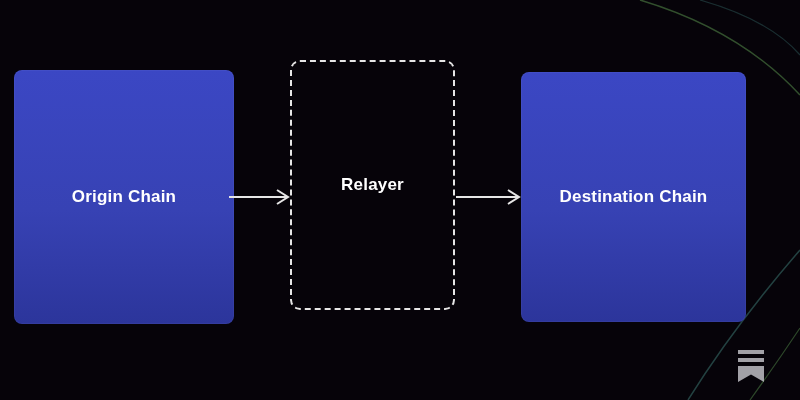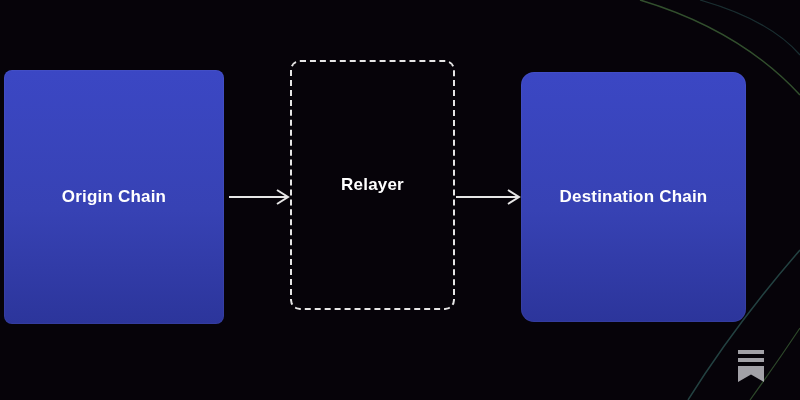--- a/index.html
+++ b/index.html
@@ -36,33 +36,33 @@
     font-size: 17px;
     font-weight: 700;
     letter-spacing: 0.2px;
     text-align: center;
   }
   .node-solid {
     background: linear-gradient(180deg, #3b47c4 0%, #3742b4 55%, #2c359b 100%);
     box-shadow: 0 0 0 1px rgba(255,255,255,0.04) inset;
   }
   .node-origin {
-    left: 4px; top: 70px;
+    left: 14px; top: 70px;
     width: 220px; height: 254px;
   }
   .node-relayer {
     left: 290px; top: 60px;
     width: 165px; height: 250px;
     background: transparent;
     border: 2px dashed #e6e6e6;
     border-radius: 10px;
   }
   .node-destination {
     left: 521px; top: 72px;
-    width: 225px; height: 250px; border-radius: 13px;
+    width: 225px; height: 250px;
   }
   .arrow {
     position: absolute;
     overflow: visible;
   }
   .arrow-1 { left: 228px; top: 187px; }
   .arrow-2 { left: 455px; top: 187px; }
   .watermark {
     position: absolute;
     left: 736px; top: 344px;

